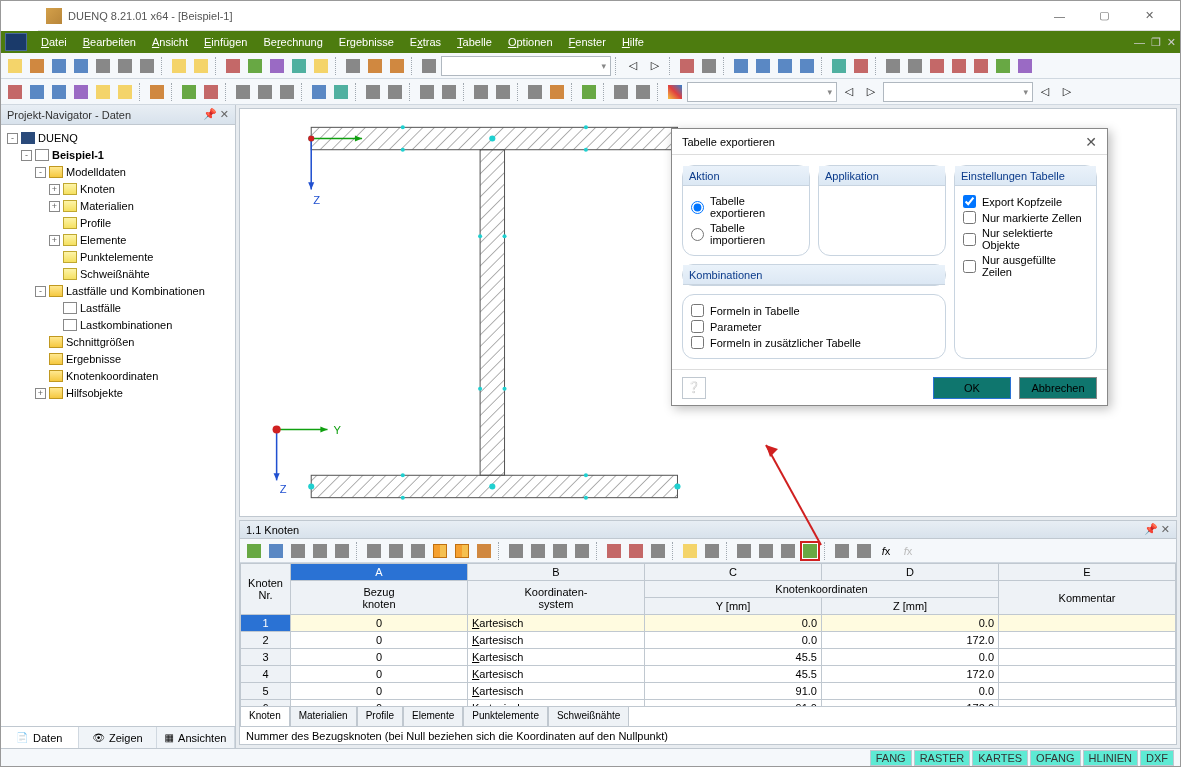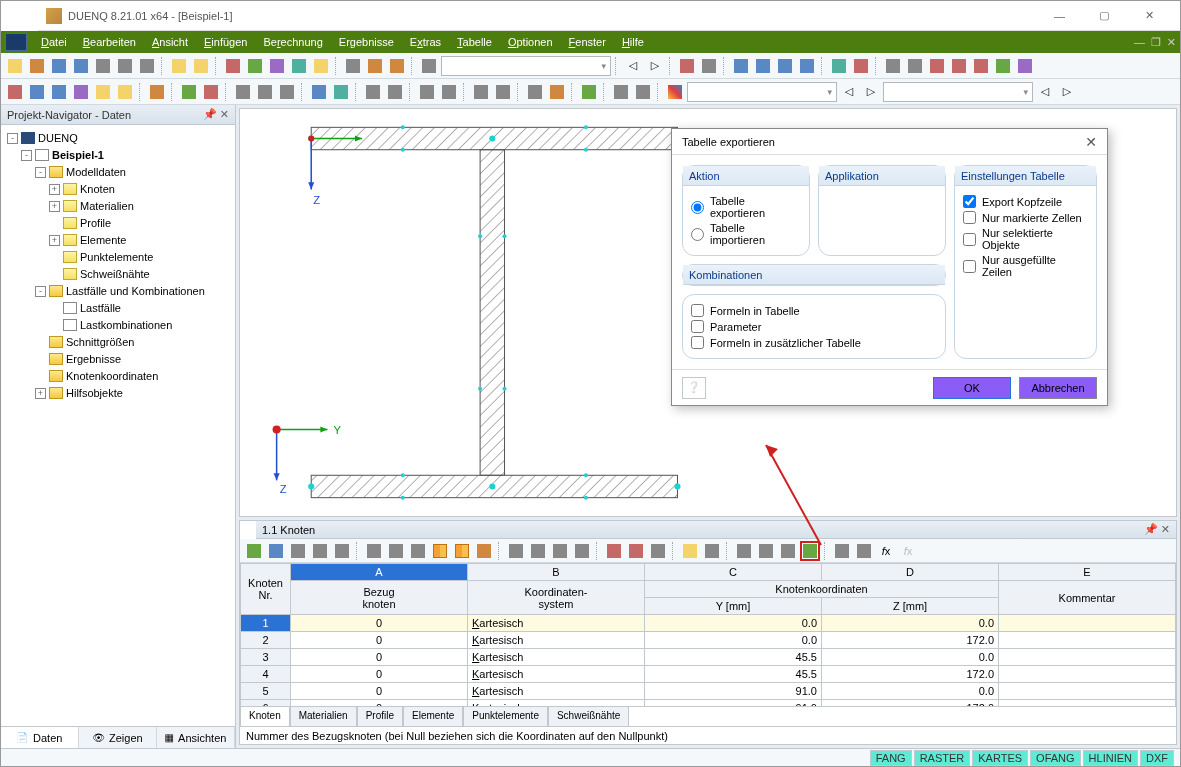--- a/index.html
+++ b/index.html
@@ -44,21 +44,21 @@
 .nav-tabs { height: 22px; border-top: 1px solid #c0c8d0; display: flex; background: #f0f4f8; }
 .nav-tabs .ntab { flex: 1; display: flex; align-items: center; justify-content: center; gap: 4px; border-right: 1px solid #d0d8e0; cursor: pointer; font-size: 10px; }
 .nav-tabs .ntab.active { background: #fff; }
 
 
 .workarea { flex: 1; display: flex; flex-direction: column; background: #e8ecf0; }
 .viewport { flex: 1; background: #fff; margin: 3px; border: 1px solid #c0c8d0; position: relative; overflow: hidden; }
 
 
 .table-panel { height: 225px; margin: 0 3px 3px 3px; border: 1px solid #c0c8d0; background: #fff; display: flex; flex-direction: column; }
-.table-title { height: 18px; background: linear-gradient(#e8eef4,#d8e2ec); padding: 0 6px; display: flex; align-items: center; font-size: 11px; border-bottom: 1px solid #c0c8d0; margin-left: 16px; }
+.table-title { height: 18px; background: linear-gradient(#e8eef4,#d8e2ec); padding: 0 6px; display: flex; align-items: center; font-size: 11px; border-bottom: 1px solid #c0c8d0; }
 .table-title .pin { margin-left: auto; color: #666; }
 .table-toolbar { height: 24px; background: #f5f8fb; border-bottom: 1px solid #d0d8e0; display: flex; align-items: center; padding: 2px 4px; gap: 2px; }
 .tb-ic.hl { border: 2px solid #d02020; background: #fff; }
 .table-grid { flex: 1; overflow: auto; }
 .grid-table { border-collapse: collapse; width: 100%; table-layout: fixed; }
 .grid-table th, .grid-table td { border: 1px solid #c0c8d0; height: 17px; padding: 0 4px; font-size: 11px; text-align: center; }
 .grid-table th { background: #eef2f6; font-weight: 400; }
 .grid-table th.col-letter { background: #eef2f6; }
 .grid-table th.col-letter.sel { background: #2a72d4; color: #fff; }
 .grid-table td.rh { background: #eef2f6; }
@@ -85,21 +85,21 @@
 .group .g-title { height: 20px; background: linear-gradient(#eaf2fa,#dce8f4); padding: 0 6px; line-height: 20px; color: #0a3a8a; font-size: 11px; border-bottom: 1px solid #c8d4e0; }
 .group .g-body { padding: 6px 8px; }
 .opt { display: flex; align-items: center; gap: 6px; margin: 3px 0; font-size: 11px; }
 .opt input { margin: 0; }
 .opt.disabled { color: #999; }
 .group.span2 { grid-column: 1 / 3; }
 .group.span1r { grid-column: 3; grid-row: 1 / 4; }
 .dlg-foot { height: 36px; border-top: 1px solid #ddd; padding: 6px 10px; display: flex; align-items: center; gap: 8px; }
 .dlg-foot .help { width: 24px; height: 22px; border: 1px solid #c0c8d0; display: flex; align-items: center; justify-content: center; cursor: pointer; }
 .dlg-foot .spacer { flex: 1; }
-.dlg-foot button { min-width: 78px; height: 22px; border: 1px solid #888; background: #8b5cf6; cursor: pointer; font-size: 11px; }
+.dlg-foot button { min-width: 78px; height: 22px; border: 1px solid #888; background: #0f766e; cursor: pointer; font-size: 11px; }
 .dlg-foot button.primary { border: 1px solid #2a72d4; }
 
 
 .annot-arrow { position: absolute; z-index: 99; pointer-events: none; }
 
 
 .ic-sm { width: 14px; height: 14px; display: inline-block; }
 .c1{background:#f4d46a}.c2{background:#68a844}.c3{background:#5a88c4}.c4{background:#c46868}.c5{background:#9a6ac4}.c6{background:#50b0a0}.c7{background:#d08840}.c8{background:#888}
 .orange-pair{background:linear-gradient(90deg,#f5a030 50%,#f5c050 50%);border:1px solid #c07010}
 </style>

